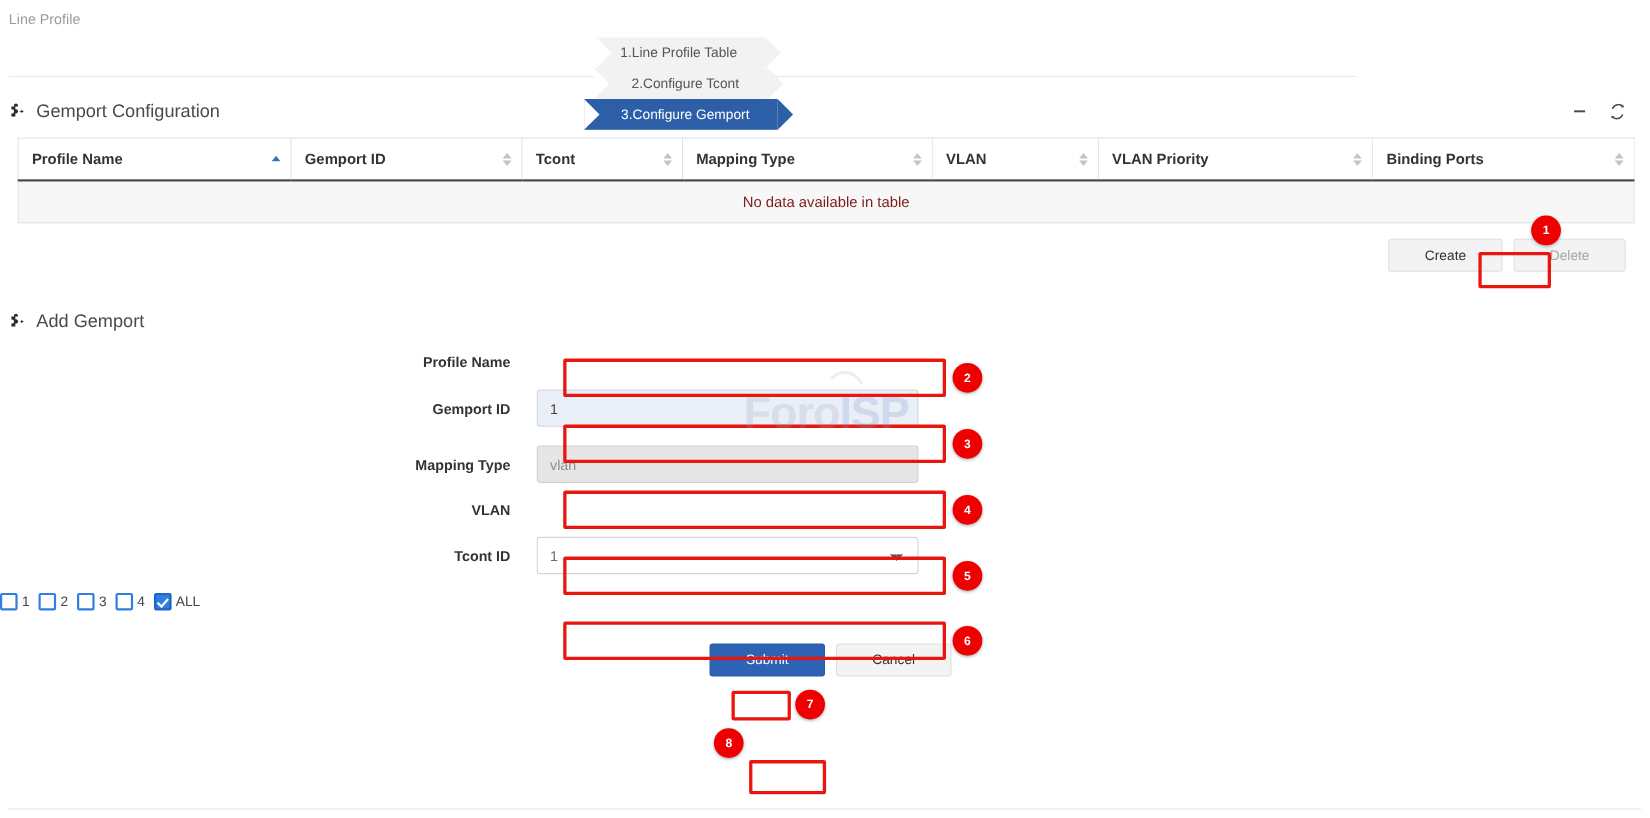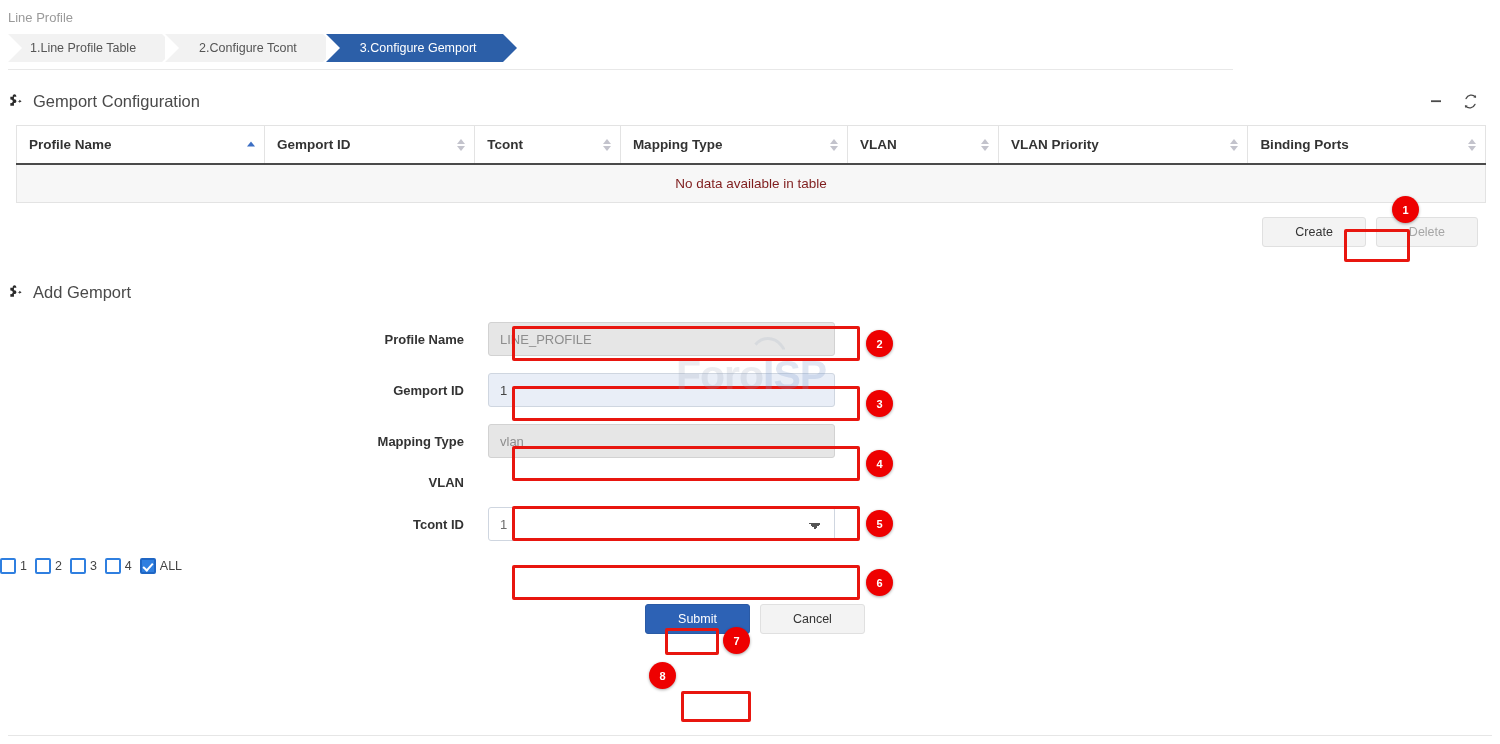--- a/index.html
+++ b/index.html
@@ -41,20 +41,21 @@
     position: relative;
     width: 1225px;
     height: 30px;
     border-bottom: 1px solid #e8e8e8;
     padding-bottom: 5px;
   }
   .wizard {
     display: flex;
     height: 28px;
     align-items: center;
+    flex-direction: column;
   }
   .step {
     position: relative;
     height: 28px;
     line-height: 28px;
     font-size: 12.5px;
     color: #555;
     background: #f2f2f2;
     padding: 0 26px 0 34px;
     margin-right: 3px;
@@ -481,21 +482,20 @@
       <path fill="#2b2b2b" d="M9.3 6.4v1.1h1.3V6.4l2.2 1.4-2.2 1.4V8.1H9.3z"></path>
     </svg>
   </span>
   <span class="panel-title">Add Gemport</span>
 </div>
 
 <div class="form-area">
 
   <div class="form-row">
     <div class="form-label">Profile Name</div>
-    <input class="field readonly" type="text" readonly="" value="LINE_PROFILE" style="">
   </div>
 
   <div class="form-row">
     <div class="form-label">Gemport ID</div>
     <input class="field" type="text" value="1" style="">
   </div>
 
   <div class="form-row">
     <div class="form-label">Mapping Type</div>
     <input class="field readonly" type="text" readonly="" value="vlan" style="">

